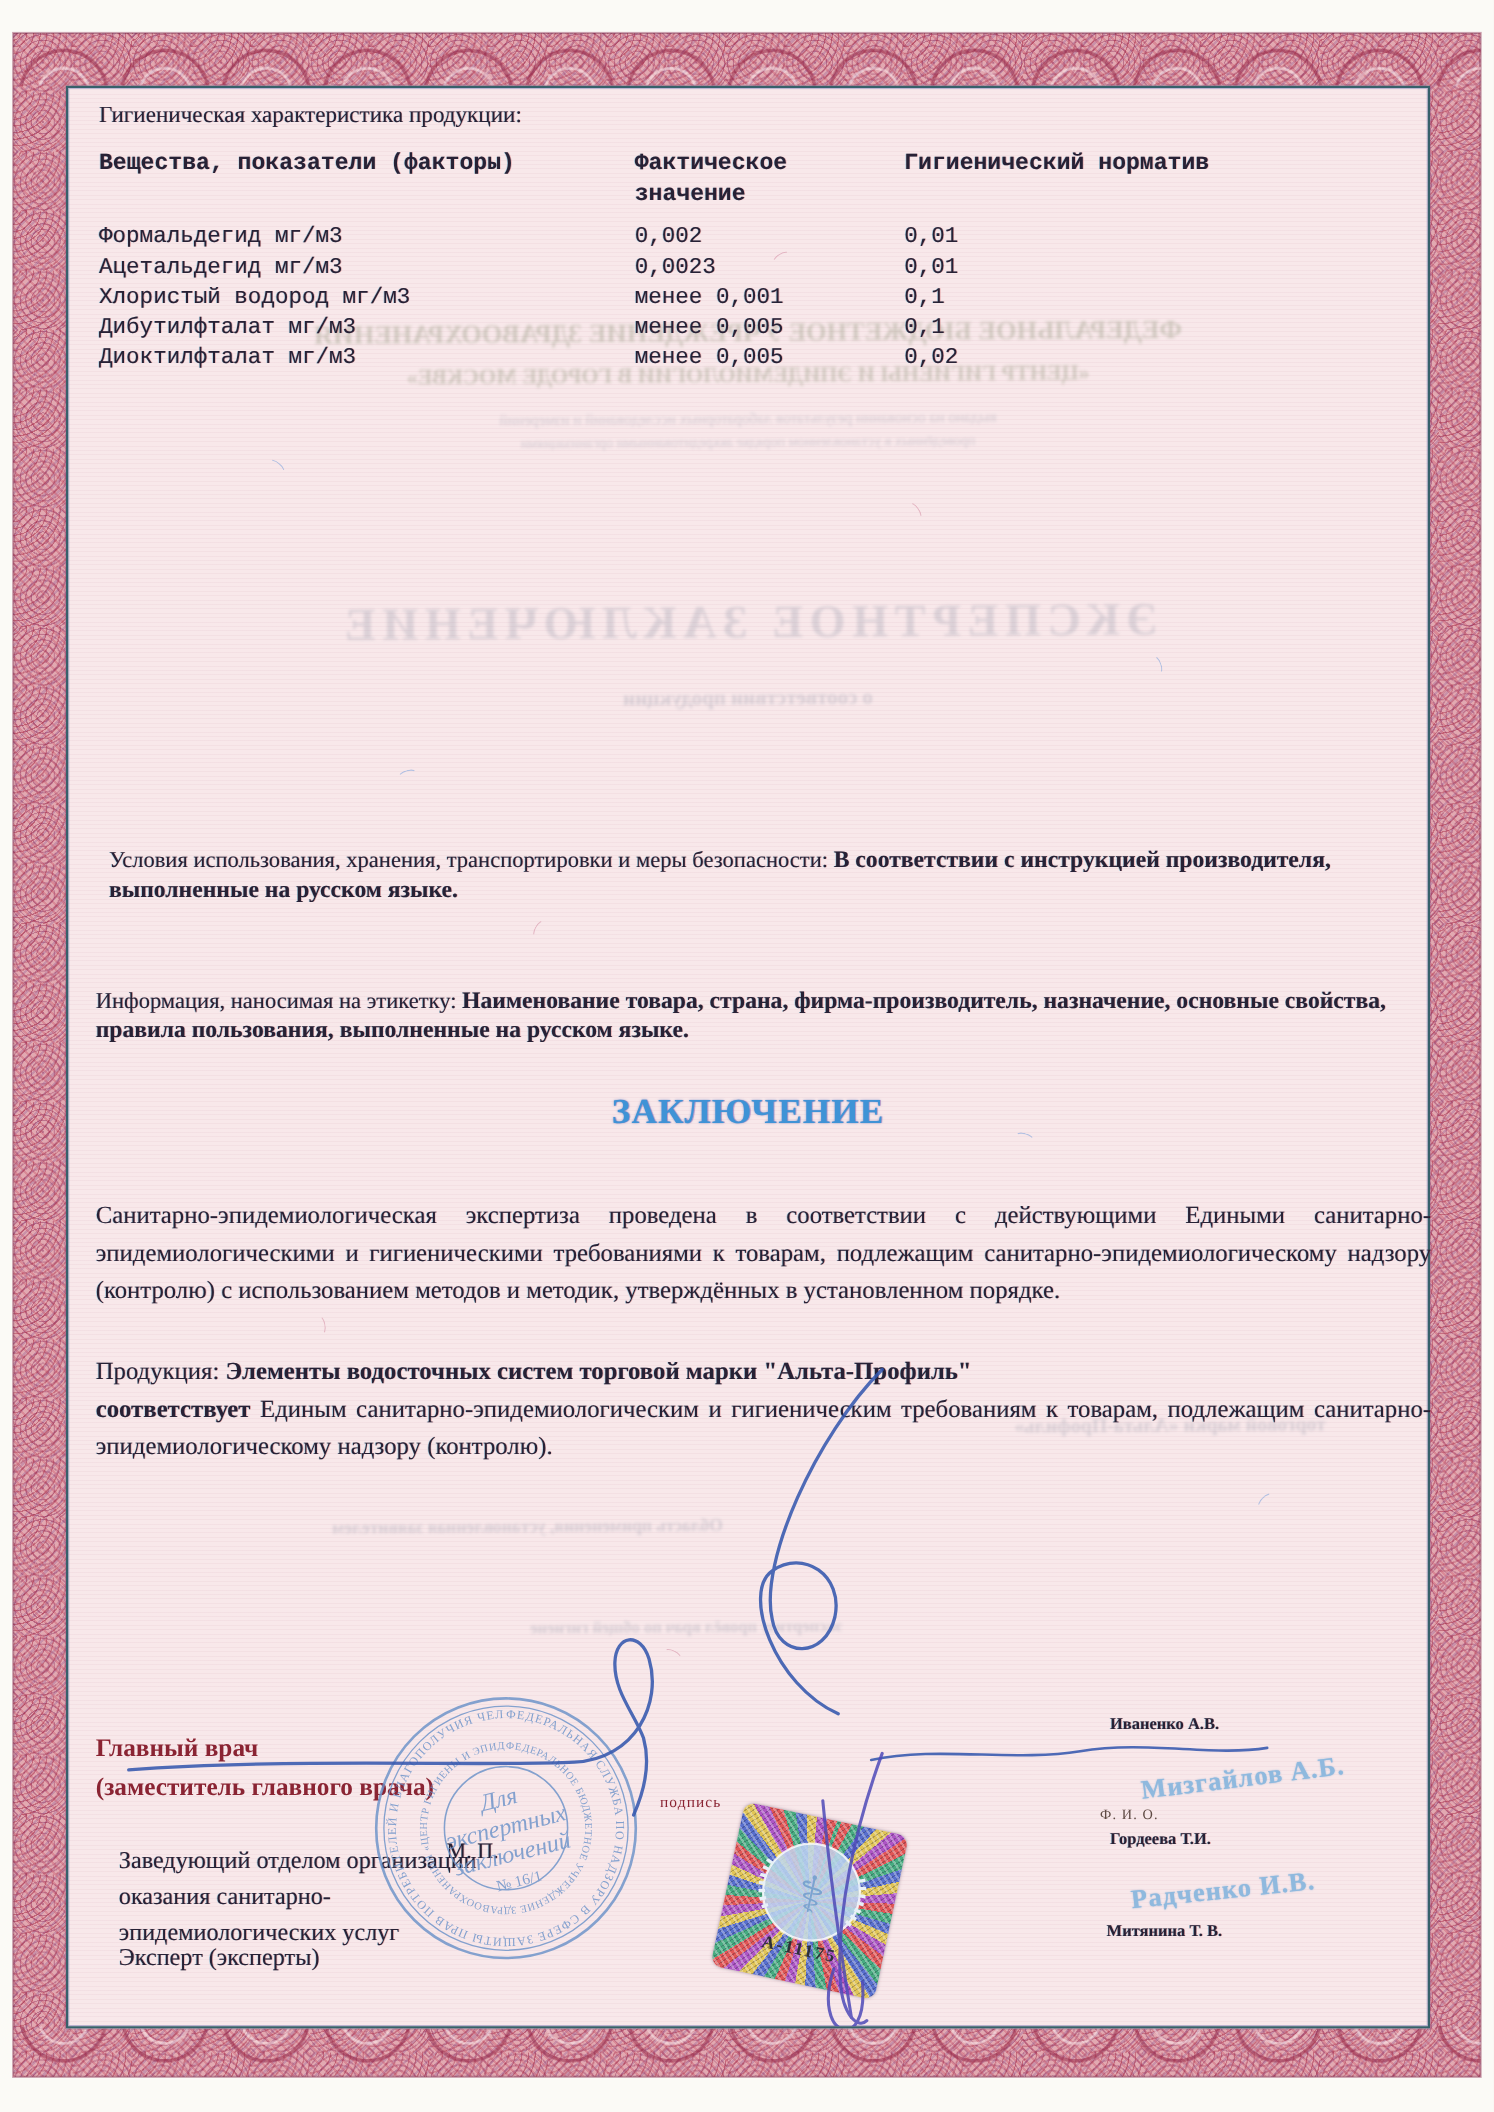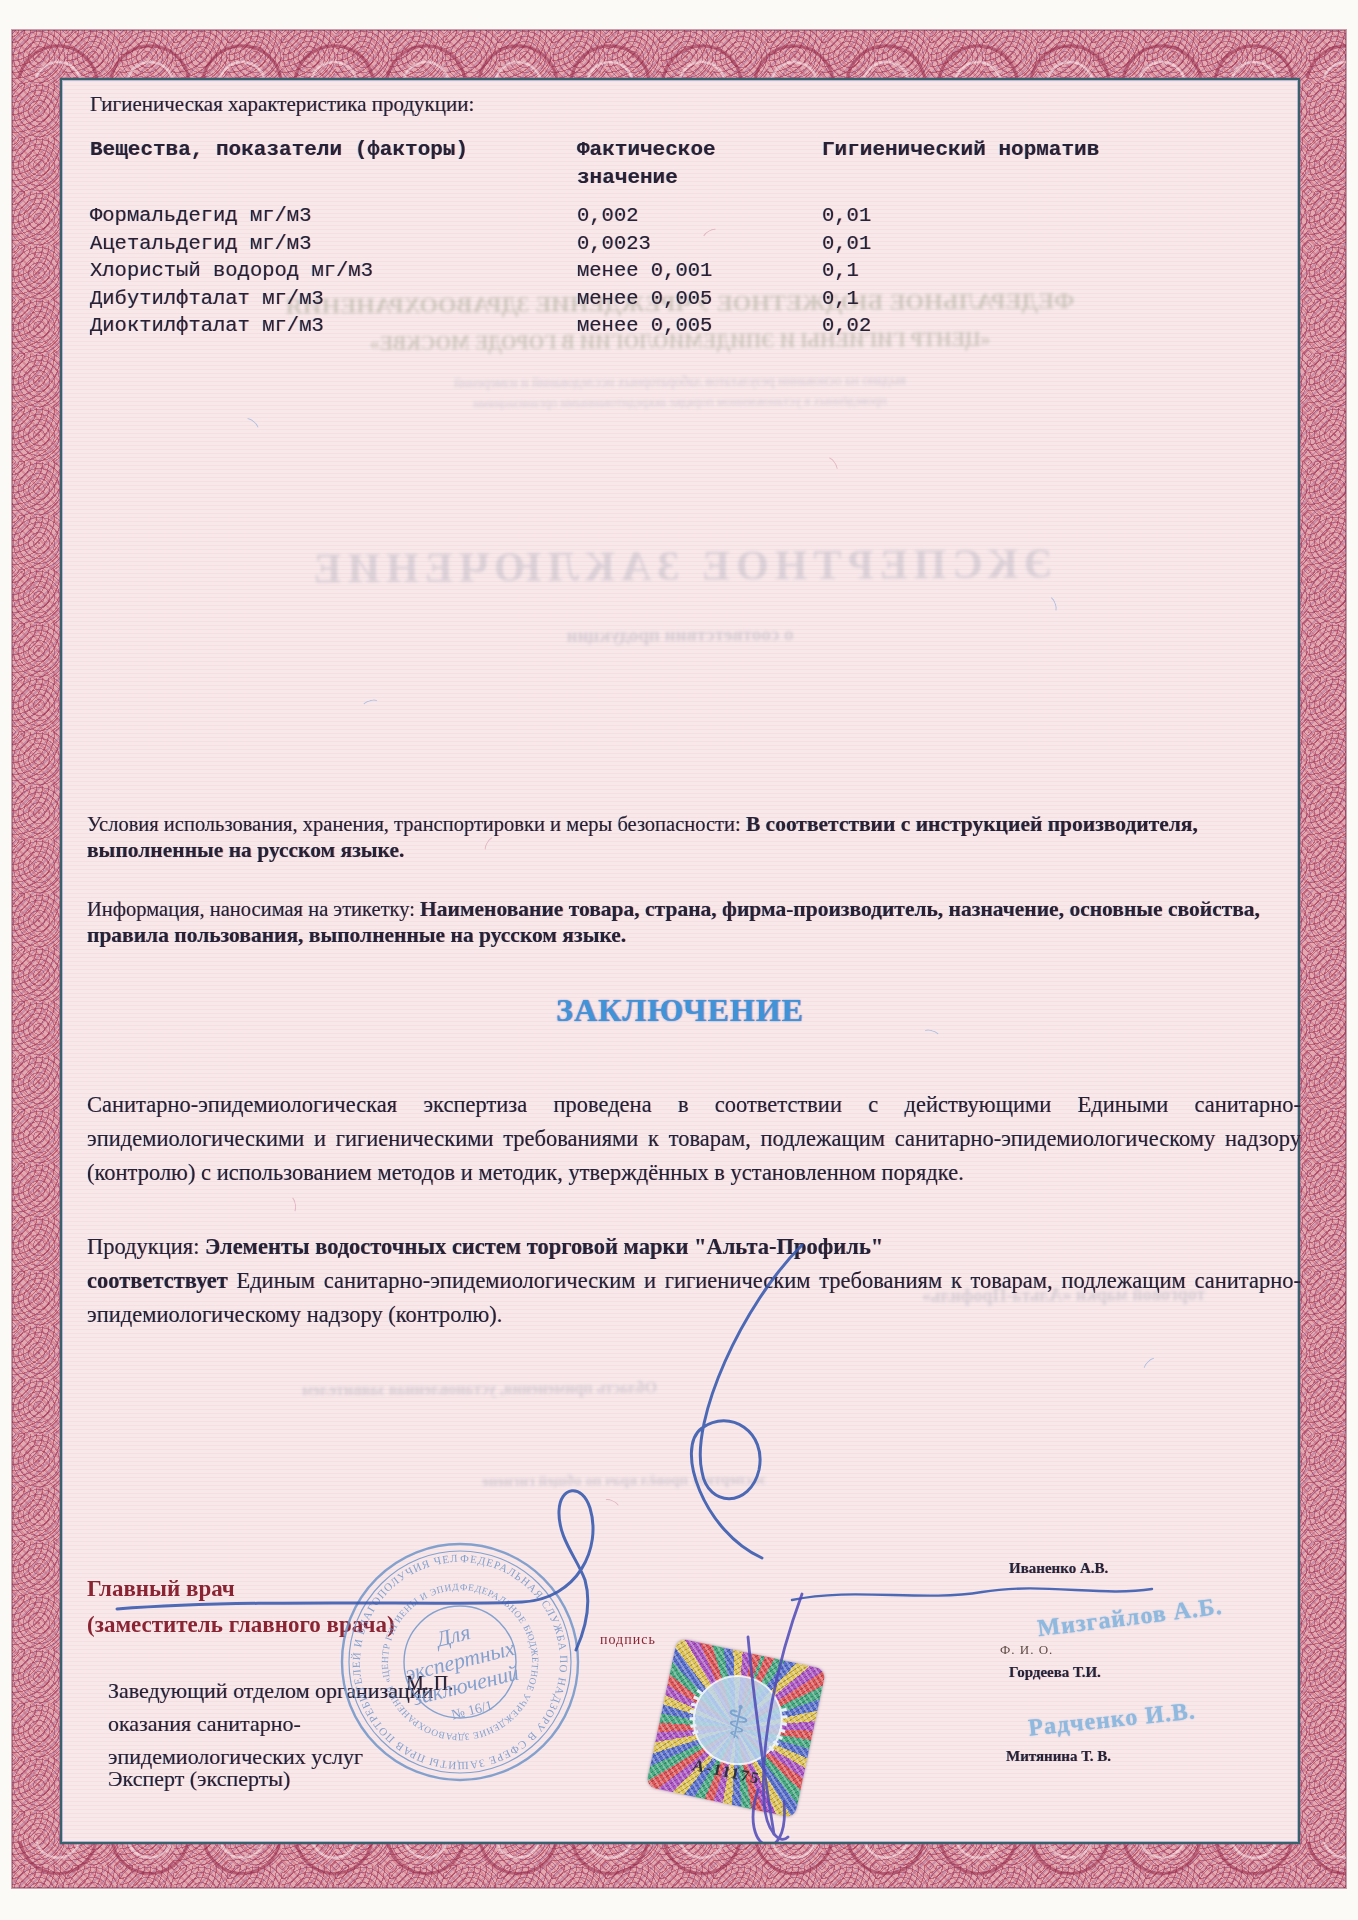--- a/index.html
+++ b/index.html
@@ -134,21 +134,21 @@
       <span>0,1</span>
     </div>
     <div class="trow ink">
       <span>Диоктилфталат мг/м3</span>
       <span>менее 0,005</span>
       <span>0,02</span>
     </div>
   </div>
 
 
-  <div class="abs para ink" style="top:731px;">
+  <div class="abs para ink" style="top:688px;margin-left:12px;">
     <span>Условия использования, хранения, транспортировки и меры безопасности:</span>
     <b class="val">В соответствии с инструкцией производителя, выполненные на русском языке.</b>
   </div>
 
   <div class="abs para ink" style="top:816px;">
     <span>Информация, наносимая на этикетку:</span>
     <b class="val">Наименование товара, страна, фирма-производитель, назначение, основные свойства, правила пользования, выполненные на русском языке.</b>
   </div>
 
   <div class="abs bodypara ink" style="top:1008px;">Санитарно-эпидемиологическая экспертиза проведена в соответствии с действующими Едиными санитарно-эпидемиологическими и гигиеническими требованиями к товарам, подлежащим санитарно-эпидемиологическому надзору (контролю)  с использованием методов и методик, утверждённых в установленном порядке.</div>

